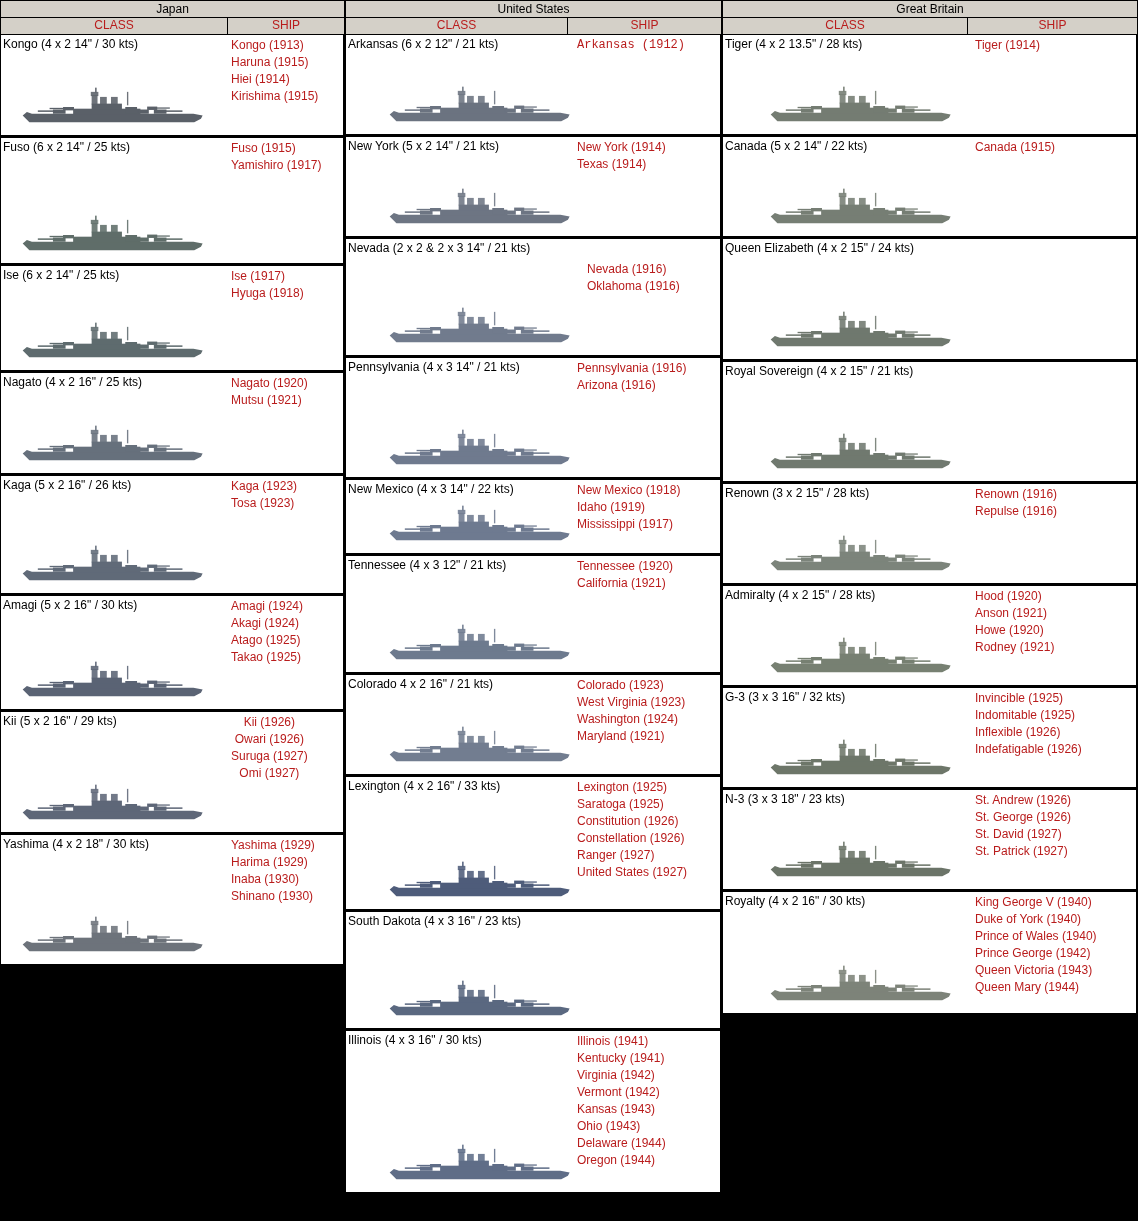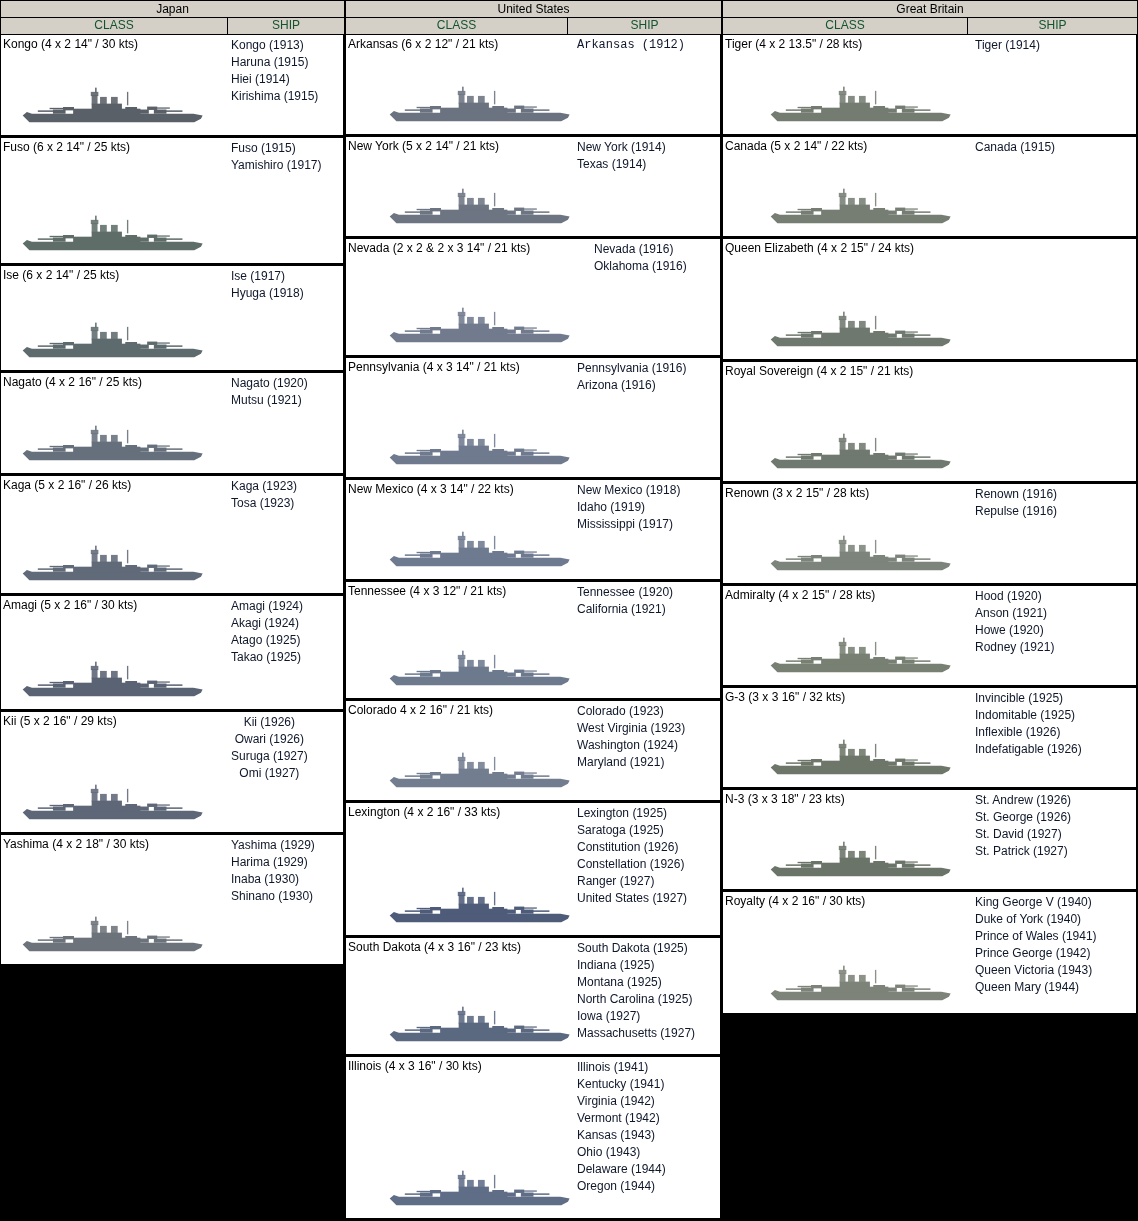--- a/index.html
+++ b/index.html
@@ -9,29 +9,29 @@
     -webkit-font-smoothing:none;
   }
   .col{position:absolute;top:0;}
   .country-header{
     height:18px;box-sizing:border-box;border:1px solid #000;background:#d4d0c8;
     text-align:center;font-size:12px;line-height:16px;color:#000;
   }
   .subhead{display:flex;height:17px;}
   .subhead .cell{
     box-sizing:border-box;border:1px solid #000;border-top:none;background:#d4d0c8;
-    text-align:center;font-size:12px;line-height:15px;color:#14532d;
+    text-align:center;font-size:12px;line-height:15px;color:#b91c1c;
   }
   .subhead .cell.ship{flex:1;border-left:none;}
   .row{
     position:relative;background:#fff;box-sizing:border-box;
     border-left:1px solid #000;border-right:2px solid #000;border-bottom:3px solid #000;
   }
   .class-label{position:absolute;top:2px;left:2px;font-size:12px;color:#000;white-space:nowrap;}
-  .ship-list{position:absolute;top:2px;font-size:12px;line-height:17px;color:#0f172a;}
+  .ship-list{position:absolute;top:2px;font-size:12px;line-height:17px;color:#b91c1c;}
   .ship-list div{white-space:nowrap;}
   .art{position:absolute;bottom:8px;line-height:0;}
 </style>
 </head>
 <body>
 
 <div id="root">
     <div class="col" style="left: 0px; width: 345px;">
       <div class="country-header">Japan</div>
       <div class="subhead">
@@ -367,21 +367,21 @@
               <rect x="107" y="11" width="8" height="9"></rect>
               <rect x="84" y="9" width="7" height="11"></rect>
               <rect x="83" y="5" width="9" height="5"></rect>
               <rect x="88" y="0" width="2" height="6"></rect>
               <rect x="126" y="5" width="1.6" height="16"></rect>
             </g>
           </svg></div>
       </div>
       <div class="row" style="height: 119px;">
         <div class="class-label">Nevada (2 x 2 &amp; 2 x 3 14" / 21 kts)</div>
-        <div class="ship-list" style="left: 248px;">
+        <div class="ship-list" style="left: 241px; margin-top: 20px;">
           <div>Nevada (1916)</div>
           <div>Oklahoma (1916)</div>
         </div>
         <div class="art" style="left: 42px;"><svg width="185" height="40" viewBox="0 0 220 46" xmlns="http://www.w3.org/2000/svg">
             <g fill="#717b8d">
               <path d="M2 33 L7 29 L13 31 L205 31 L216 33 L214 37 L206 41 L10 41 Z"></path>
               <rect x="62" y="25" width="80" height="7"></rect>
               <rect x="84" y="19" width="36" height="7"></rect>
               <rect x="124" y="23" width="14" height="8"></rect>
               <rect x="140" y="26" width="12" height="5"></rect>
@@ -429,21 +429,21 @@
             <g fill="#6f7a8e" fill-opacity="0.88">
               <rect x="94" y="11" width="8" height="9"></rect>
               <rect x="107" y="11" width="8" height="9"></rect>
               <rect x="84" y="9" width="7" height="11"></rect>
               <rect x="83" y="5" width="9" height="5"></rect>
               <rect x="88" y="0" width="2" height="6"></rect>
               <rect x="126" y="5" width="1.6" height="16"></rect>
             </g>
           </svg></div>
       </div>
-      <div class="row" style="height: 102px;">
+      <div class="row" style="height: 76px;">
         <div class="class-label">New Mexico (4 x 3 14" / 22 kts)</div>
         <div class="ship-list" style="left: 231px;">
           <div>New Mexico (1918)</div>
           <div>Idaho (1919)</div>
           <div>Mississippi (1917)</div>
         </div>
         <div class="art" style="left: 42px;"><svg width="185" height="40" viewBox="0 0 220 46" xmlns="http://www.w3.org/2000/svg">
             <g fill="#6e7a90">
               <path d="M2 33 L7 29 L13 31 L205 31 L216 33 L214 37 L206 41 L10 41 Z"></path>
               <rect x="62" y="25" width="80" height="7"></rect>
@@ -566,28 +566,20 @@
               <rect x="107" y="11" width="8" height="9"></rect>
               <rect x="84" y="9" width="7" height="11"></rect>
               <rect x="83" y="5" width="9" height="5"></rect>
               <rect x="88" y="0" width="2" height="6"></rect>
               <rect x="126" y="5" width="1.6" height="16"></rect>
             </g>
           </svg></div>
       </div>
       <div class="row" style="height: 119px;">
         <div class="class-label">South Dakota (4 x 3 16" / 23 kts)</div>
-        <div class="ship-list" style="left: 231px;">
-          <div>South Dakota (1925)</div>
-          <div>Indiana (1925)</div>
-          <div>Montana (1925)</div>
-          <div>North Carolina (1925)</div>
-          <div>Iowa (1927)</div>
-          <div>Massachusetts (1927)</div>
-        </div>
         <div class="art" style="left: 42px;"><svg width="185" height="40" viewBox="0 0 220 46" xmlns="http://www.w3.org/2000/svg">
             <g fill="#5a6880">
               <path d="M2 33 L7 29 L13 31 L205 31 L216 33 L214 37 L206 41 L10 41 Z"></path>
               <rect x="62" y="25" width="80" height="7"></rect>
               <rect x="84" y="19" width="36" height="7"></rect>
               <rect x="124" y="23" width="14" height="8"></rect>
               <rect x="140" y="26" width="12" height="5"></rect>
               <rect x="38" y="26" width="15" height="5"></rect>
               <rect x="50" y="23" width="13" height="4"></rect>
               <rect x="20" y="27" width="19" height="1.8"></rect>
@@ -902,21 +894,21 @@
               <rect x="88" y="0" width="2" height="6"></rect>
               <rect x="126" y="5" width="1.6" height="16"></rect>
             </g>
           </svg></div>
       </div>
       <div class="row" style="height: 124px;">
         <div class="class-label">Royalty (4 x 2 16" / 30 kts)</div>
         <div class="ship-list" style="left: 252px;">
           <div>King George V (1940)</div>
           <div>Duke of York (1940)</div>
-          <div>Prince of Wales (1941)</div>
+          <div>Prince of Wales (1940)</div>
           <div>Prince George (1942)</div>
           <div>Queen Victoria (1943)</div>
           <div>Queen Mary (1944)</div>
         </div>
         <div class="art" style="left: 46px;"><svg width="185" height="40" viewBox="0 0 220 46" xmlns="http://www.w3.org/2000/svg">
             <g fill="#7d8379">
               <path d="M2 33 L7 29 L13 31 L205 31 L216 33 L214 37 L206 41 L10 41 Z"></path>
               <rect x="62" y="25" width="80" height="7"></rect>
               <rect x="84" y="19" width="36" height="7"></rect>
               <rect x="124" y="23" width="14" height="8"></rect>

